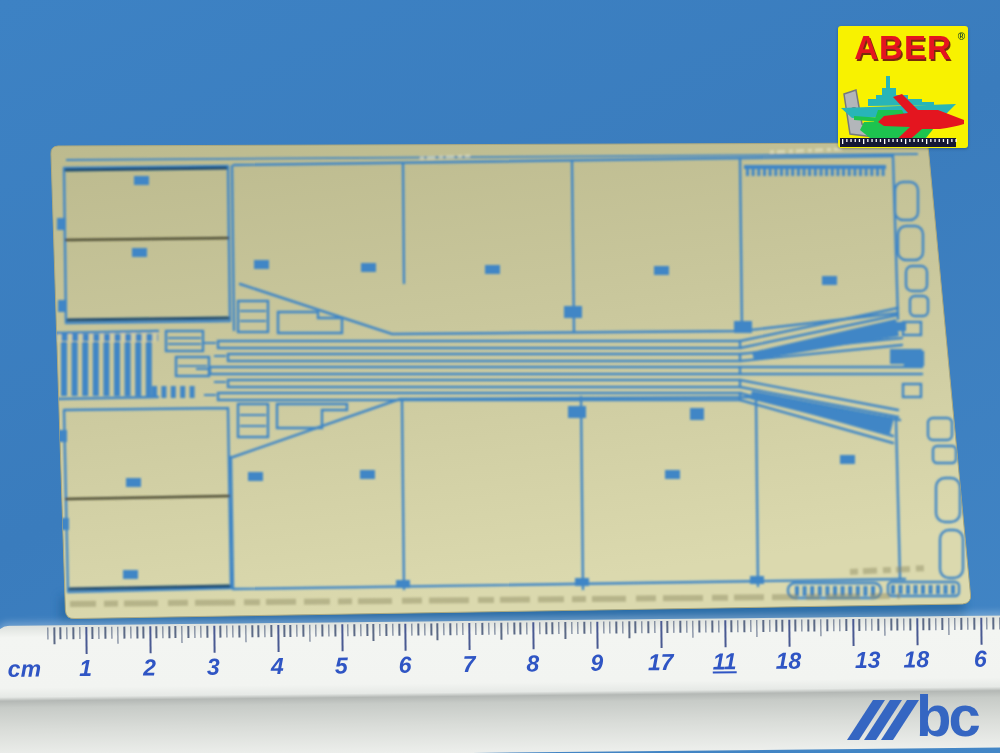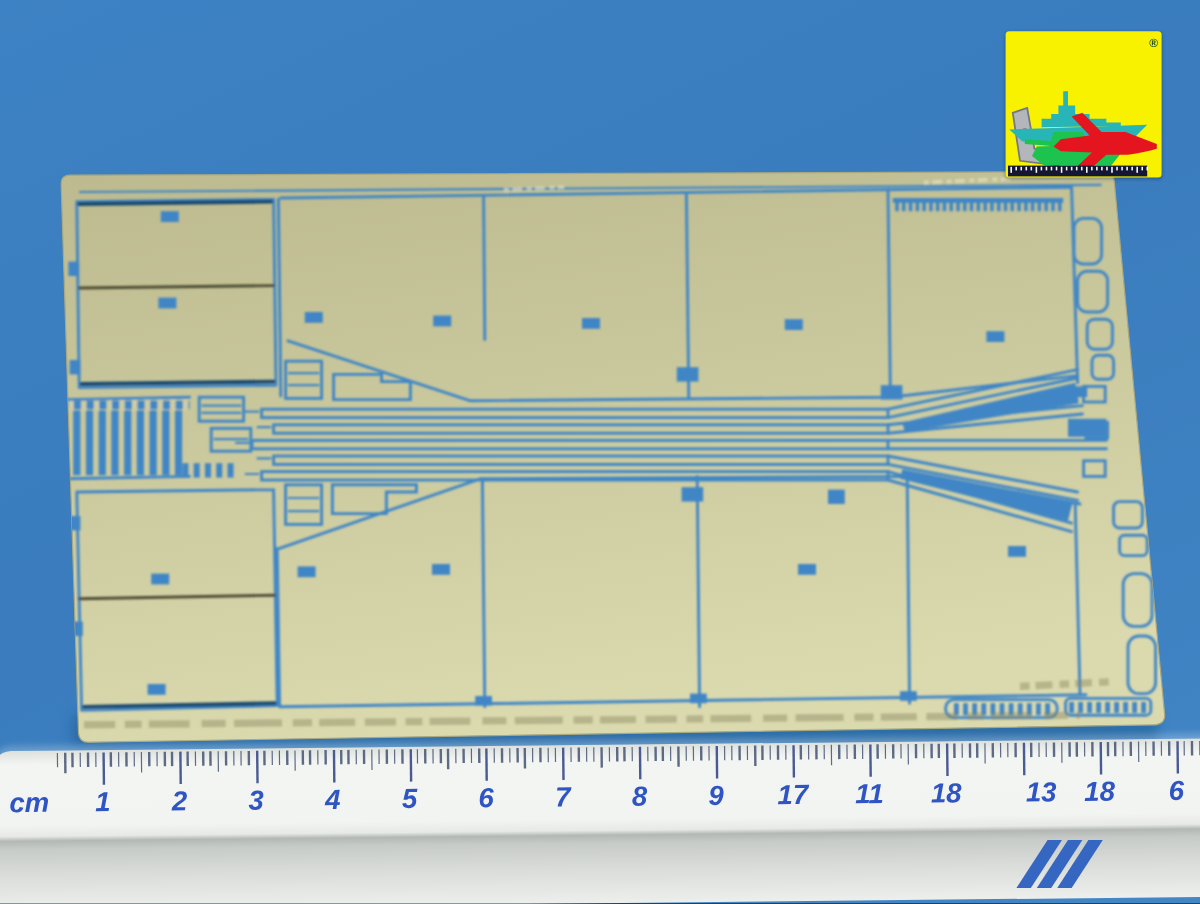--- a/index.html
+++ b/index.html
@@ -433,35 +433,37 @@
         <span class="rnum" style="left: 91.9px;">1</span>
         <span class="rnum" style="left: 155.8px;">2</span>
         <span class="rnum" style="left: 219.7px;">3</span>
         <span class="rnum" style="left: 283.6px;">4</span>
         <span class="rnum" style="left: 347.5px;">5</span>
         <span class="rnum" style="left: 411.4px;">6</span>
         <span class="rnum" style="left: 475.3px;">7</span>
         <span class="rnum" style="left: 539.2px;">8</span>
         <span class="rnum" style="left: 603.1px;">9</span>
         <span class="rnum" style="left: 667px;">17</span>
-        <span class="rnum" style="left: 730.9px;">11</span>
+        <span class="rnum" style="left: 730.9px; text-decoration: underline;">11</span>
         <span class="rnum" style="left: 794.8px;">18</span>
         <span class="rnum" style="left: 874px;">13</span>
         <span class="rnum" style="left: 922.6px;">18</span>
         <span class="rnum" style="left: 986.5px;">6</span>
       </div>
   </div>
 
   <div class="wm">
     <span class="stripe" style="left:0"></span>
     <span class="stripe" style="left:17px"></span>
     <span class="stripe" style="left:34px"></span>
+    <span class="letters">bc</span>
   </div>
 
   <div class="logo">
+    <div class="aber-text">ABER</div>
     <span class="aber-reg">®</span>
     <svg class="logo-gfx" width="130" height="82" viewBox="0 0 130 82">
 
       <path d="M6,28 L18,24 L24,58 L46,62 L44,72 L12,68 Z" fill="#b3b6ba" stroke="#75797e" stroke-width="1.5"></path>
       <circle cx="16" cy="44" r="2.5" fill="none" stroke="#75797e" stroke-width="1.2"></circle>
 
       <g fill="#28b5b8">
         <path d="M3,42 L118,38 L106,50 L14,52 Z"></path>
         <path d="M30,40 L30,33 L38,33 L38,29 L44,29 L44,22 L48,22 L48,10 L52,10 L52,22 L58,22 L58,29 L70,29 L70,33 L84,33 L84,36 L96,36 L96,39 Z"></path>
       </g>

